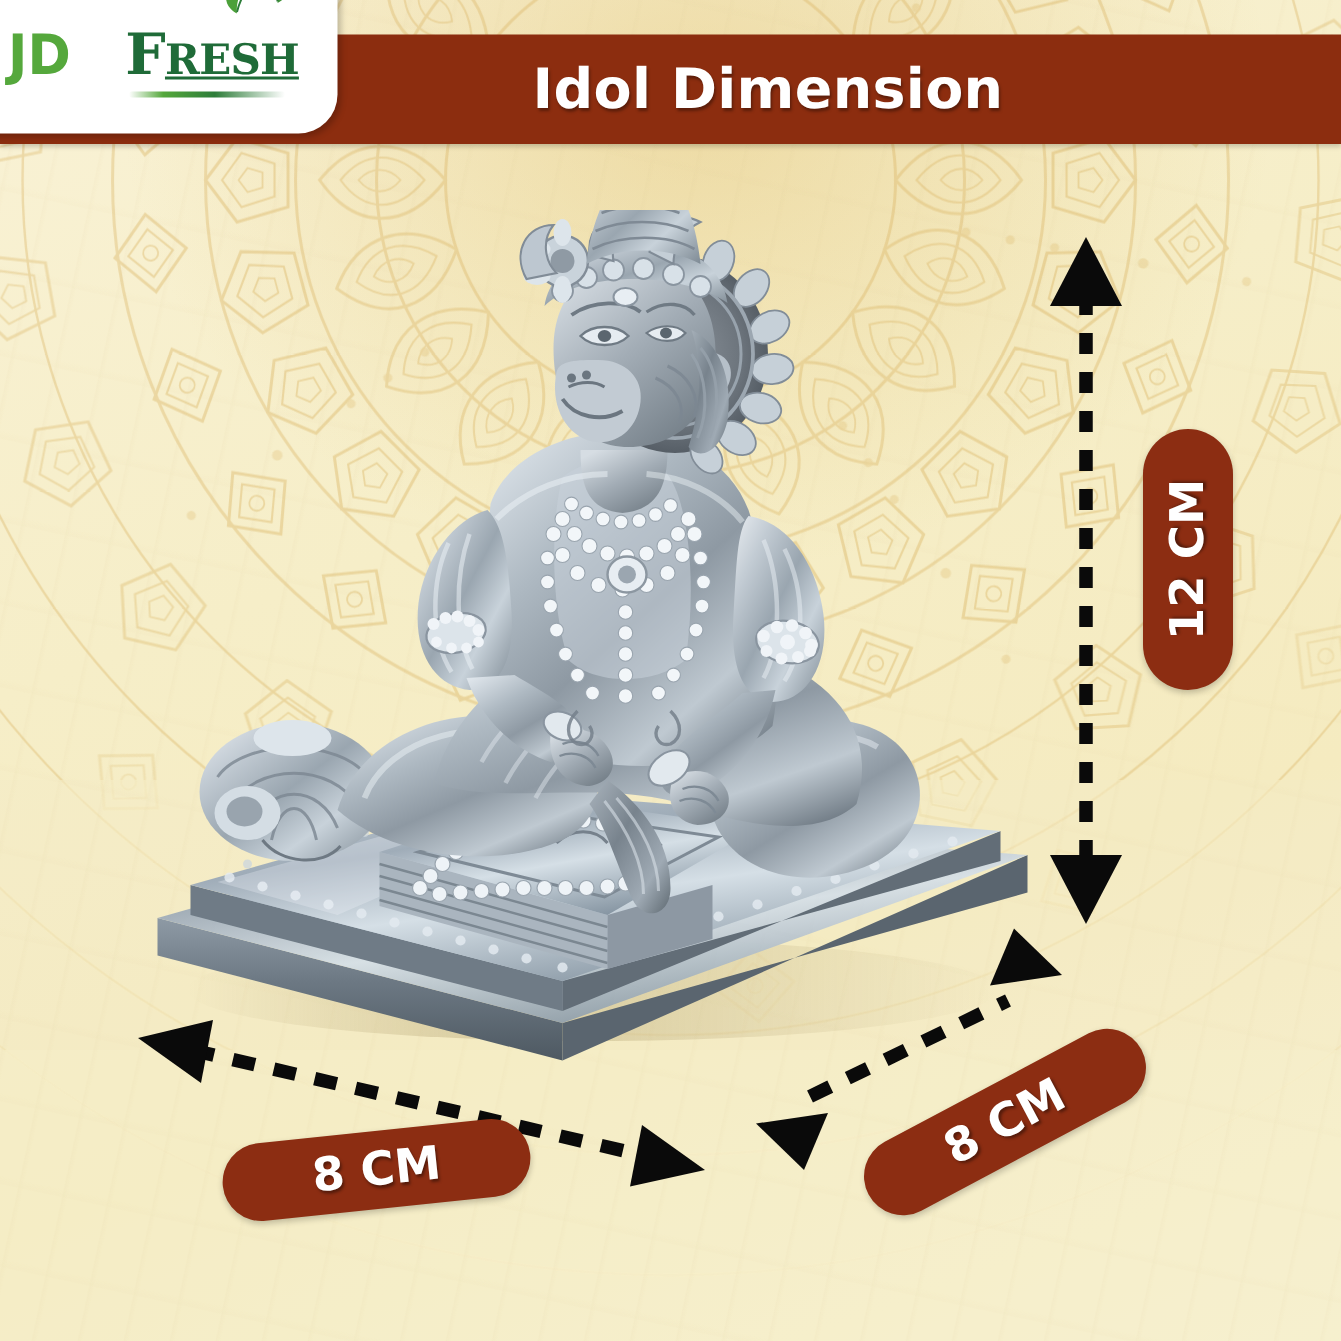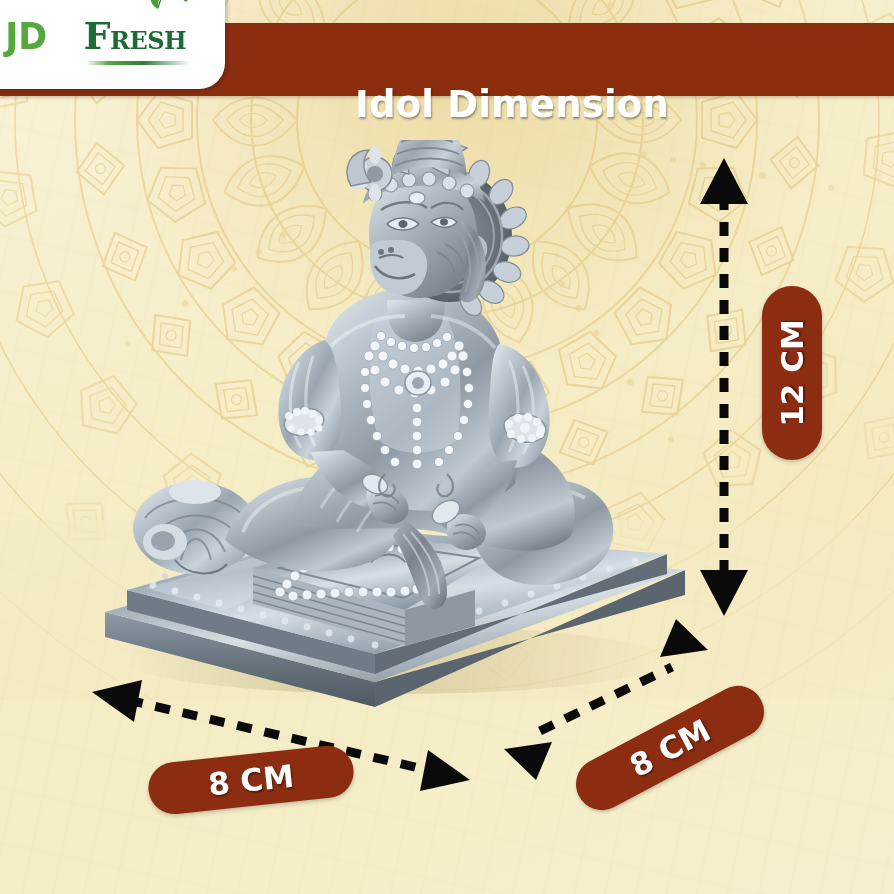--- a/index.html
+++ b/index.html
@@ -37,21 +37,20 @@
     background:#8C2D0F;
     box-shadow:0 2px 3px rgba(0,0,0,.18);
   }
   .header-title{
     position:absolute;left:0;top:23px;width:894px;height:73px;
     display:flex;align-items:center;justify-content:center;
     padding-left:130px;box-sizing:border-box;
     color:#FFFFFF;font-size:37px;font-weight:bold;letter-spacing:.2px;
     text-shadow:1px 2px 2px rgba(0,0,0,.35);
     font-family:"DejaVu Sans","Liberation Sans",sans-serif;
-    margin-top:45px;
   }
 
   
   .logo-card{
     position:absolute;left:-30px;top:-26px;width:255px;height:115px;
     background:#FFFFFF;border-radius:0 0 26px 0;
     box-shadow:2px 2px 4px rgba(0,0,0,.22);
     display:flex;align-items:flex-end;justify-content:center;
   }
   .logo-inner{
@@ -61,21 +60,21 @@
     position:absolute;left:6px;top:12px;
     font-family:"DejaVu Sans","Liberation Sans",sans-serif;
     font-size:37px;font-weight:bold;color:#55A83C;letter-spacing:0px;
     transform:scaleX(.94);
   }
   .logo-fresh{
     position:absolute;left:86px;top:10px;
     font-family:"DejaVu Serif","Liberation Serif",serif;
     font-size:38px;font-weight:bold;color:#1F6B38;letter-spacing:-0.5px;
   }
-  .logo-fresh .sm{font-size:24px;}
+  .logo-fresh .sm{font-size:28px;text-decoration:underline;}
   .logo-underline{
     position:absolute;left:88px;top:58px;width:104px;height:4px;
     border-radius:3px;
     background:linear-gradient(90deg,rgba(90,160,70,0) 0%,#55A83C 22%,#2E7D3A 55%,rgba(90,160,70,0) 100%);
   }
   .leaf{position:absolute;}
   .leaf svg{display:block;}
 
   
   .idol{position:absolute;left:75px;top:140px;width:640px;height:600px;}

